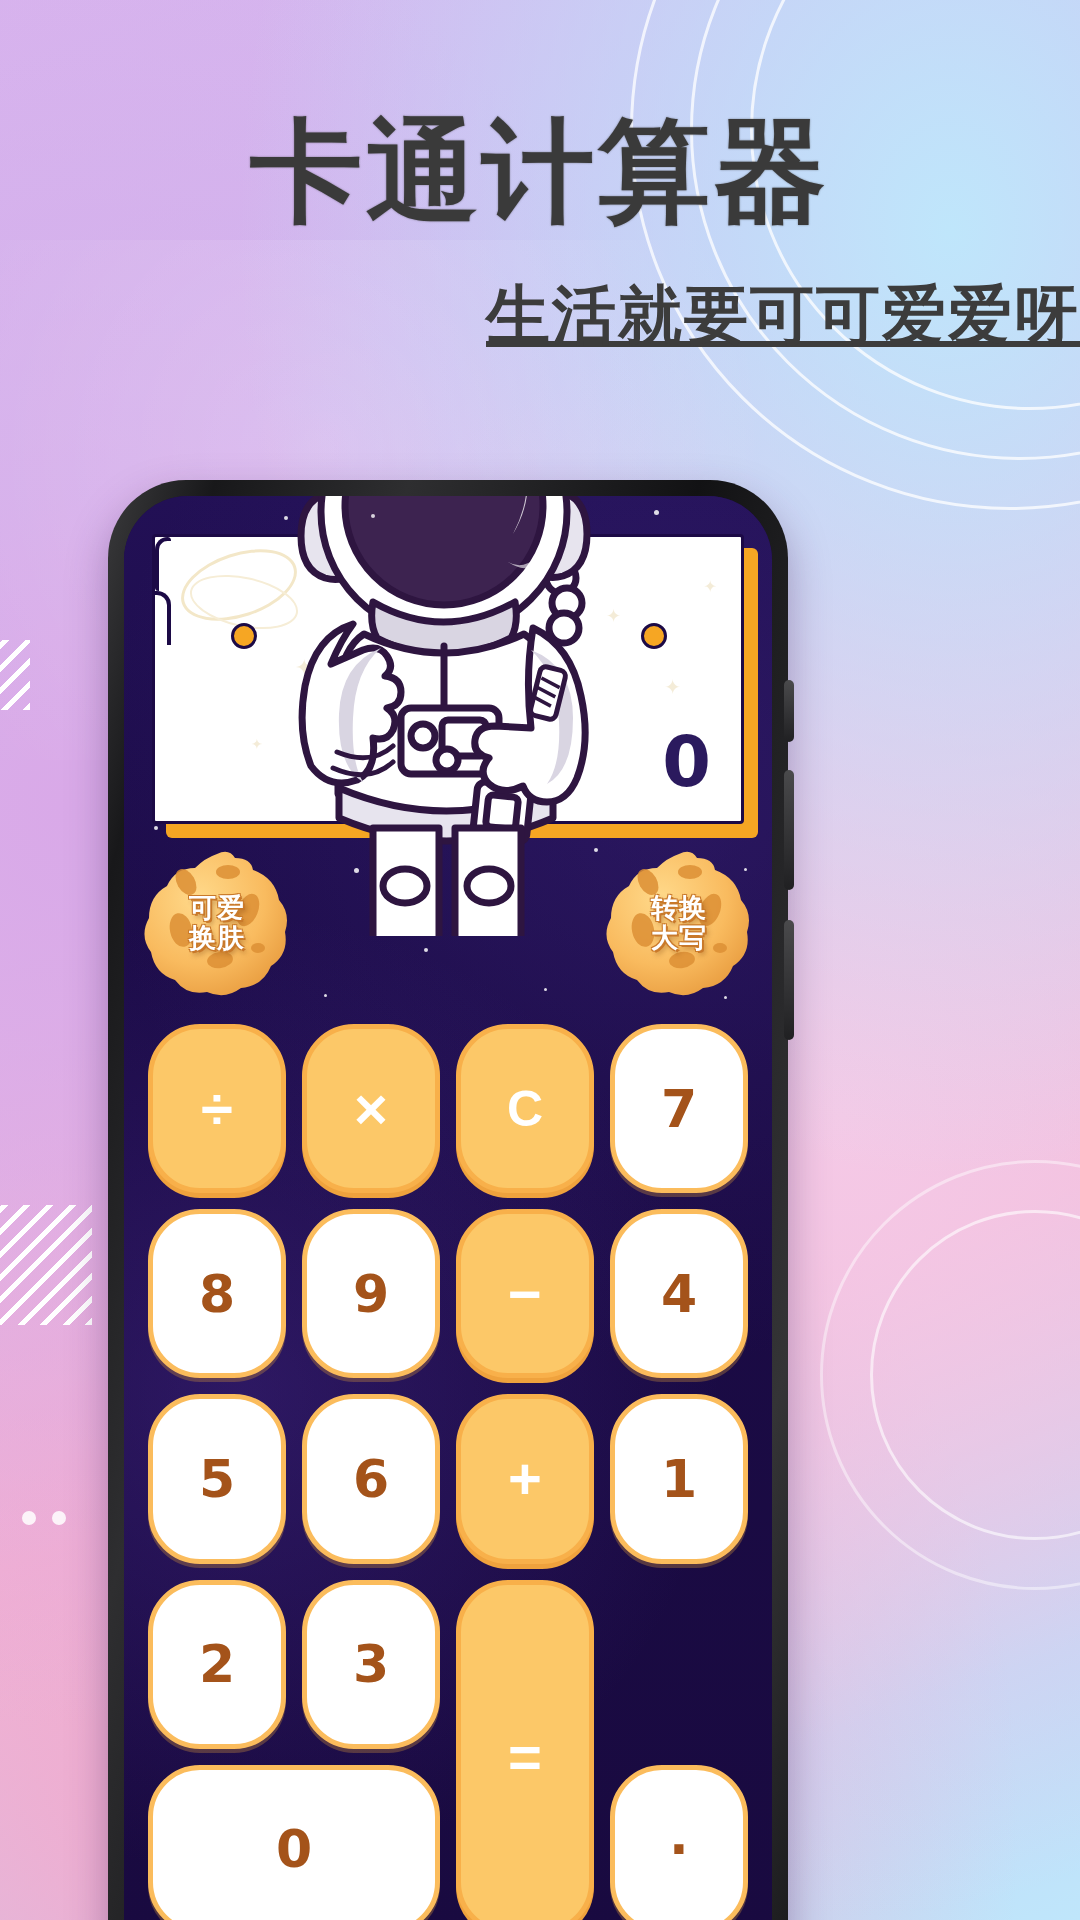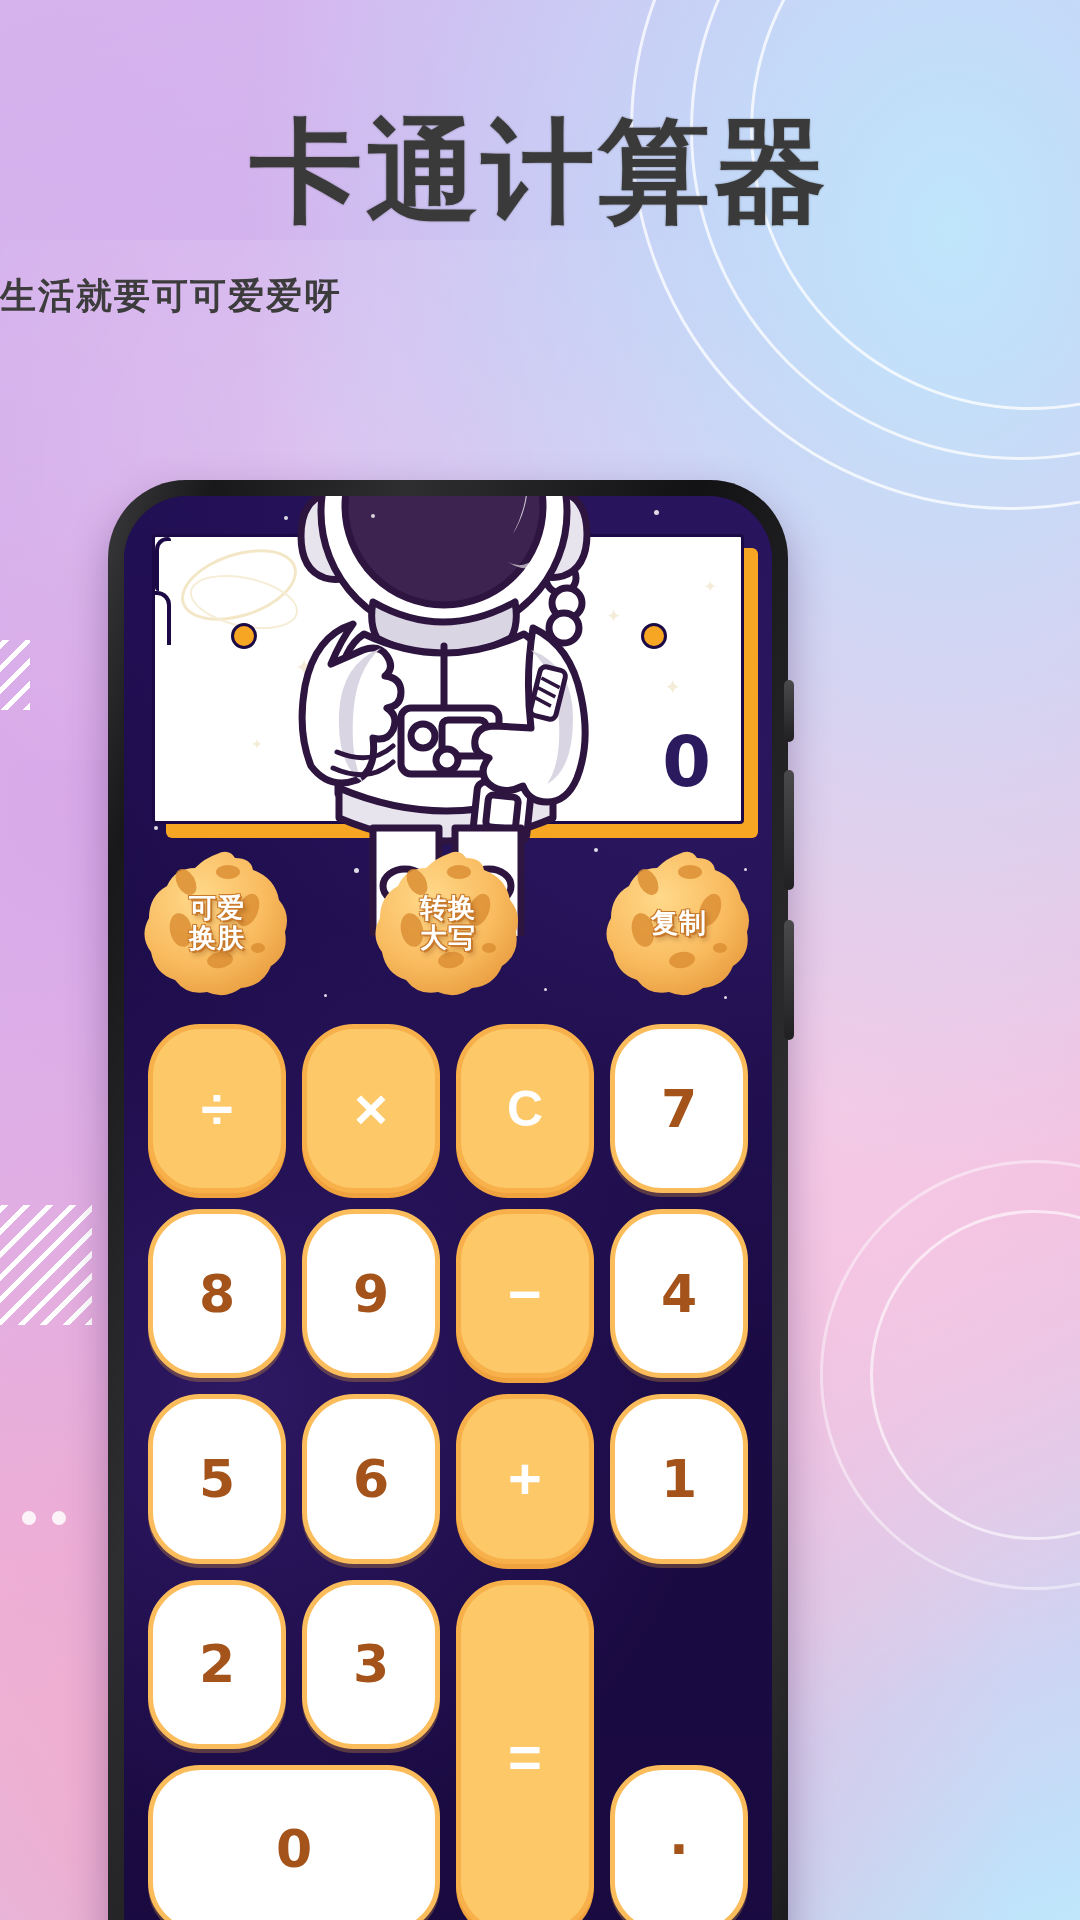--- a/index.html
+++ b/index.html
@@ -34,22 +34,22 @@
   
   .title{
     position:absolute; top:112px; left:0; width:100%;
     text-align:center; color:#3a3a3a;
     font-size:112px; font-weight:bold; letter-spacing:4px;
     line-height:1.08;
     text-shadow:0 0 2px rgba(58,58,58,.6);
   }
   .subtitle{
     position:absolute; top:272px; left:0; width:100%;
-    text-align:left; color:#3c3c3c;
-    font-size:36px; font-weight:bold; letter-spacing:2px;
+    text-align:right; color:#3c3c3c;
+    font-size:64px; font-weight:bold; letter-spacing:2px;text-decoration:underline;
   }
 
   
   .phone{
     position:absolute; left:108px; top:480px;
     width:680px; height:1480px;
     background:linear-gradient(105deg,#3a3a3c 0%, #18181a 10%, #2e2e30 28%, #121214 55%, #343436 85%, #1b1b1d 100%);
     border-radius:78px 78px 0 0;
     padding:16px;
     box-shadow:0 18px 40px rgba(60,30,90,.35);
@@ -356,38 +356,20 @@
               <ellipse cx="60" cy="58" rx="5" ry="4" opacity=".7"></ellipse>
             </g>
           </svg>
           <div class="moon-label">
             <span>转换</span>
             <span>大写</span>
           </div>
         </div>
 
 
-        <div class="moon">
-          <svg viewBox="0 0 150 150" xmlns="http://www.w3.org/2000/svg">
-            <path d="M75 6 q12 -6 18 4 q16 0 18 12 q22 8 26 30 q12 14 6 32 q4 22 -14 34
-                     q-8 20 -30 22 q-16 12 -34 4 q-20 4 -32 -12 q-20 -6 -24 -28
-                     q-12 -16 -2 -34 q0 -22 18 -32 q8 -18 28 -18 q10 -10 22 -14 Z" fill="url(#mg1)"></path>
-            <g fill="#dd9035" opacity=".85">
-              <ellipse cx="44" cy="34" rx="9" ry="14" transform="rotate(-30 44 34)"></ellipse>
-              <ellipse cx="86" cy="24" rx="12" ry="7"></ellipse>
-              <ellipse cx="106" cy="62" rx="10" ry="17" transform="rotate(22 106 62)"></ellipse>
-              <ellipse cx="39" cy="82" rx="11" ry="17" transform="rotate(-12 39 82)"></ellipse>
-              <ellipse cx="78" cy="112" rx="13" ry="8" transform="rotate(-8 78 112)"></ellipse>
-              <ellipse cx="116" cy="100" rx="7" ry="5"></ellipse>
-            </g>
-          </svg>
-          <div class="moon-label">
-            <span>复制</span>
-          </div>
-        </div>
 
       </div>
 
       <div class="keypad" id="keypad">
           <div class="key op sym">
             <span class="glyph">÷</span>
           </div>
           <div class="key op sym">
             <span class="glyph">×</span>
           </div>

